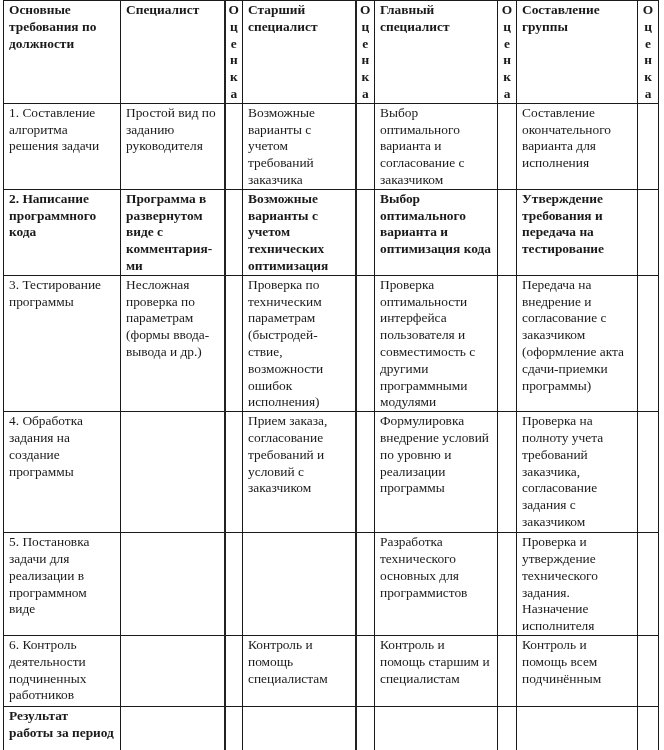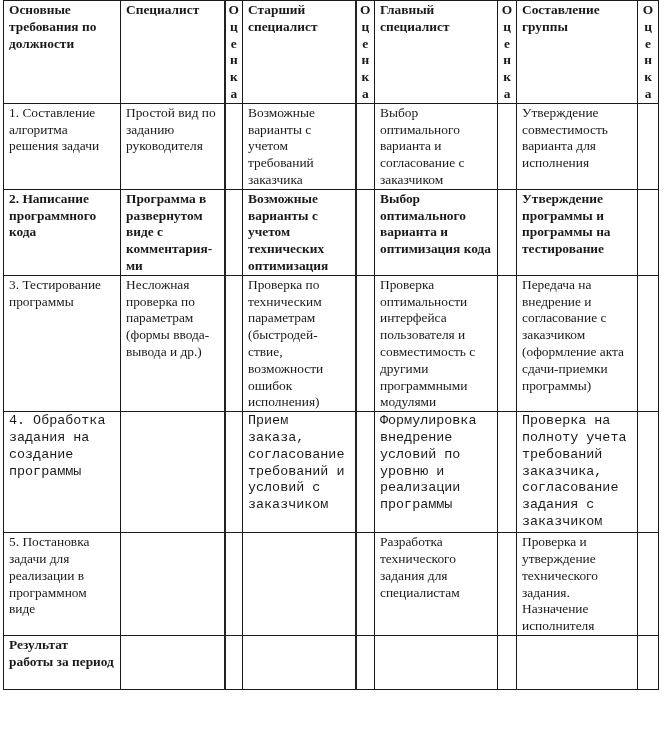--- a/index.html
+++ b/index.html
@@ -23,21 +23,21 @@
   table.grid td.oc {
     padding: 1px 0 0 0;
     text-align: center;
   }
   table.grid td.oc-l { border-left: 2px solid #222; }
   table.grid tr.hdr td { font-weight: bold; height: 100px; }
   td.oc span.v { display: block; font-weight: bold; line-height: 16.8px; }
   tr.r1 td { height: 84px; }
   tr.r2 td { height: 83px; font-weight: bold; }
   tr.r3 td { height: 134px; }
-  tr.r4 td { height: 119px; font-family: Liberation Mono, monospace; }
+  tr.r4 td { height: 119px; }
   tr.r5 td { height: 99px; margin-top: 32px; }
   tr.r6 td { height: 69px; }
   tr.r7 td { height: 52px; }
   .bold { font-weight: bold; }
 </style>
 </head>
 <body>
 
 <table class="grid">
   <colgroup>
@@ -94,33 +94,33 @@
   </tr>
 
   <tr class="r1">
     <td>1. Составление алгоритма решения задачи</td>
     <td>Простой вид по заданию руководителя</td>
     <td class="oc oc-l"></td>
     <td>Возможные варианты с учетом требований заказчика</td>
     <td class="oc oc-l"></td>
     <td>Выбор оптимального варианта и согласование с заказчиком</td>
     <td class="oc"></td>
-    <td>Утверждение совместимость варианта для исполнения</td>
+    <td>Составление окончательного варианта для исполнения</td>
     <td class="oc"></td>
   </tr>
 
   <tr class="r2">
     <td>2. Написание программного кода</td>
     <td>Программа в развернутом виде с комментария-ми</td>
     <td class="oc oc-l"></td>
     <td>Возможные варианты с учетом технических оптимизация</td>
     <td class="oc oc-l"></td>
     <td>Выбор оптимального варианта и оптимизация кода</td>
     <td class="oc"></td>
-    <td>Утверждение программы и программы на тестирование</td>
+    <td>Утверждение требования и передача на тестирование</td>
     <td class="oc"></td>
   </tr>
 
   <tr class="r3">
     <td>3. Тестирование программы</td>
     <td>Несложная проверка по параметрам (формы ввода-вывода и др.)</td>
     <td class="oc oc-l"></td>
     <td>Проверка по техническим параметрам (быстродей-ствие, возможности ошибок исполнения)</td>
     <td class="oc oc-l"></td>
     <td>Проверка оптимальности интерфейса пользователя и совместимость с другими программными модулями</td>
@@ -140,26 +140,37 @@
     <td>Проверка на полноту учета требований заказчика, согласование задания с заказчиком</td>
     <td class="oc"></td>
   </tr>
 
   <tr class="r5">
     <td>5. Постановка задачи для реализации в программном виде</td>
     <td></td>
     <td class="oc oc-l"></td>
     <td></td>
     <td class="oc oc-l"></td>
-    <td>Разработка технического задания для специалистам</td>
+    <td>Разработка технического основных для программистов</td>
     <td class="oc"></td>
     <td>Проверка и утверждение технического задания. Назначение исполнителя</td>
     <td class="oc"></td>
   </tr>
 
+  <tr class="r6">
+    <td>6. Контроль деятельности подчиненных работников</td>
+    <td></td>
+    <td class="oc oc-l"></td>
+    <td>Контроль и помощь специалистам</td>
+    <td class="oc oc-l"></td>
+    <td>Контроль и помощь старшим и специалистам</td>
+    <td class="oc"></td>
+    <td>Контроль и помощь всем подчинённым</td>
+    <td class="oc"></td>
+  </tr>
 
   <tr class="r7">
     <td class="bold">Результат работы за период</td>
     <td></td>
     <td class="oc oc-l"></td>
     <td></td>
     <td class="oc oc-l"></td>
     <td></td>
     <td class="oc"></td>
     <td></td>

